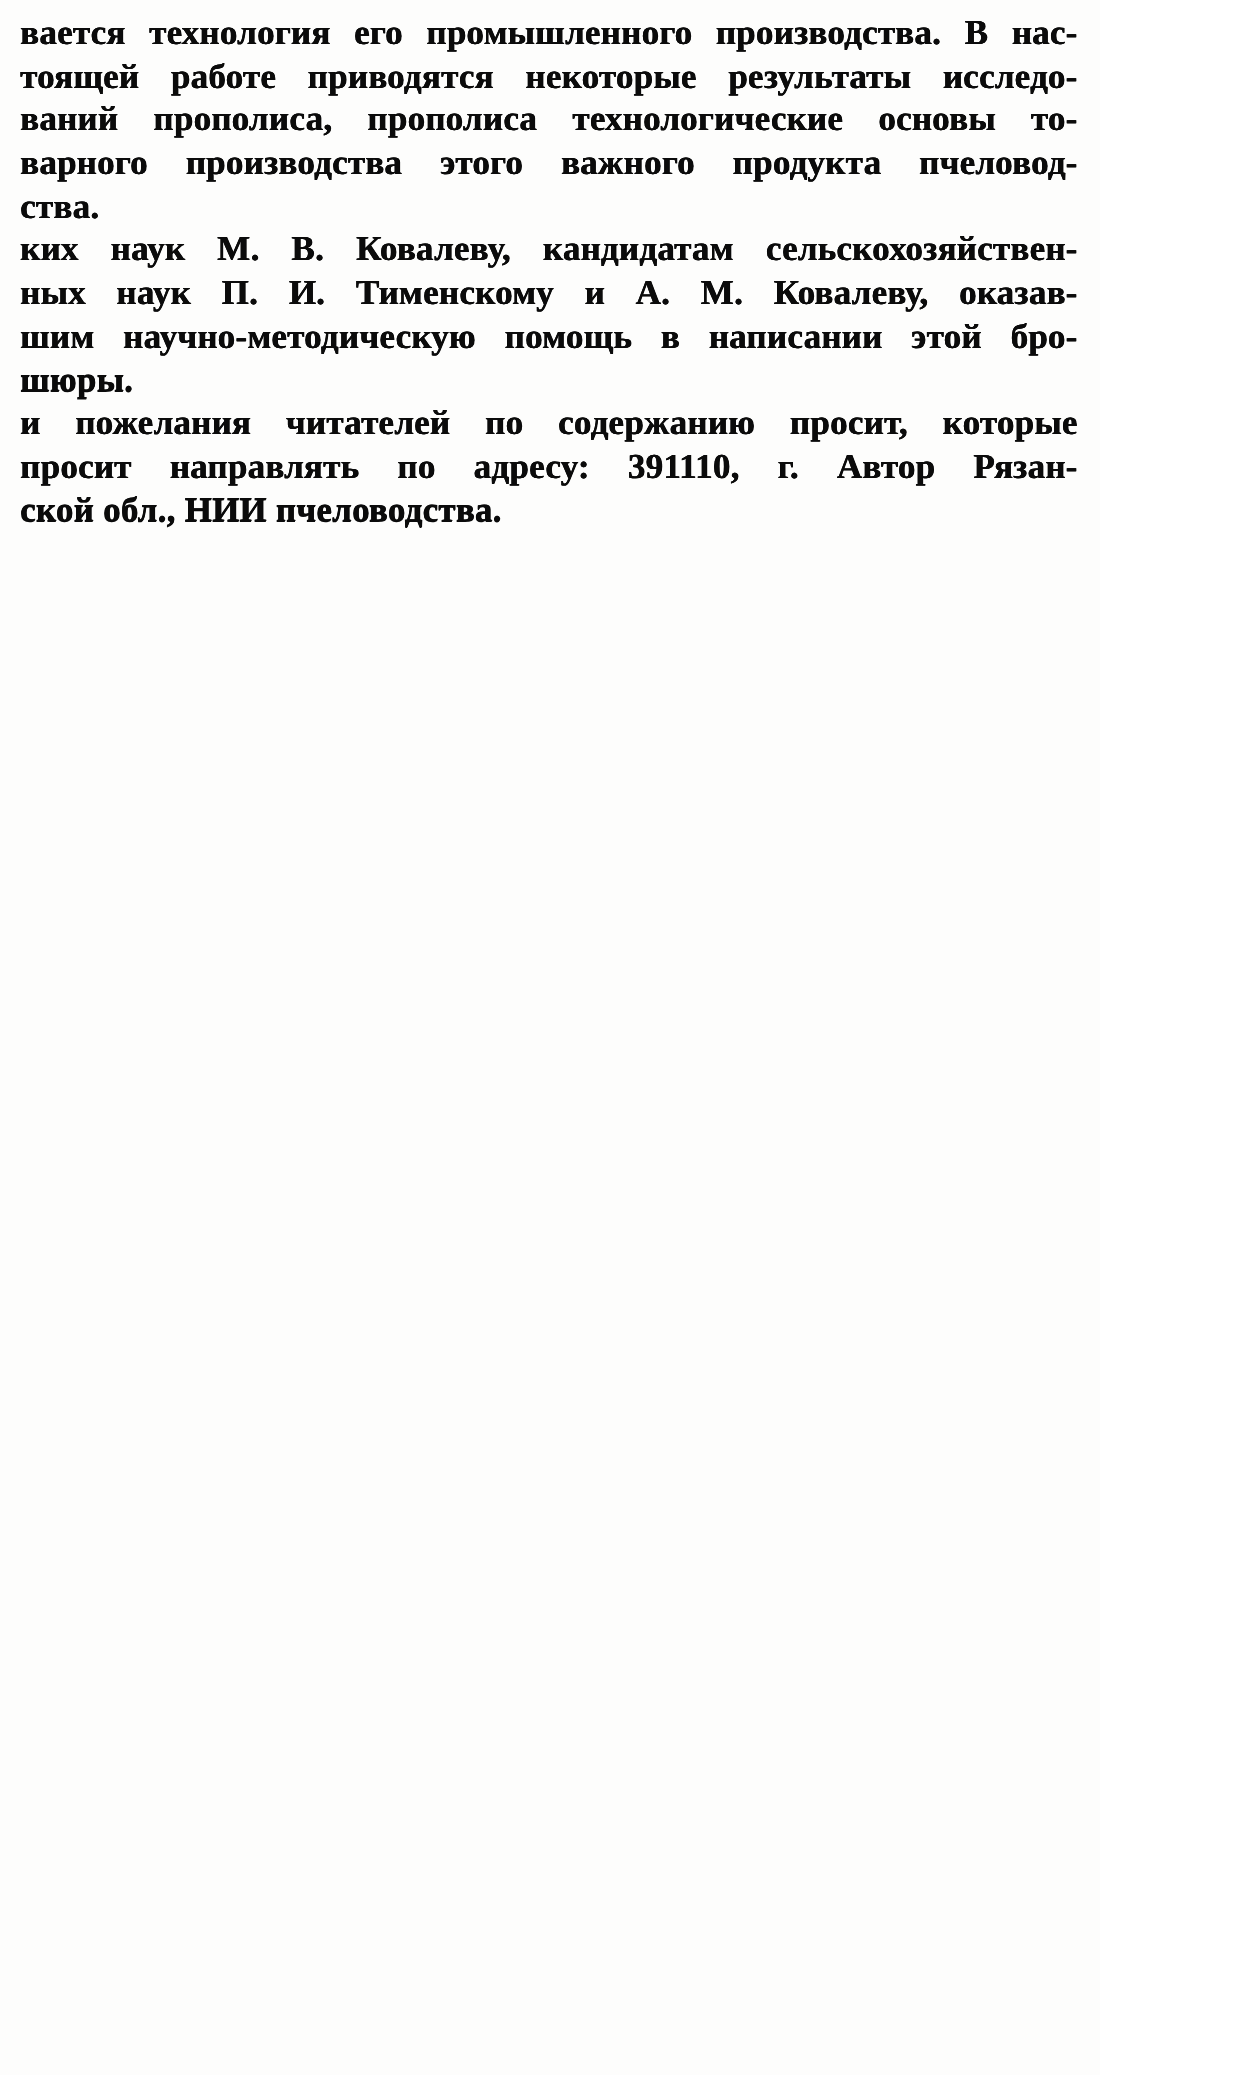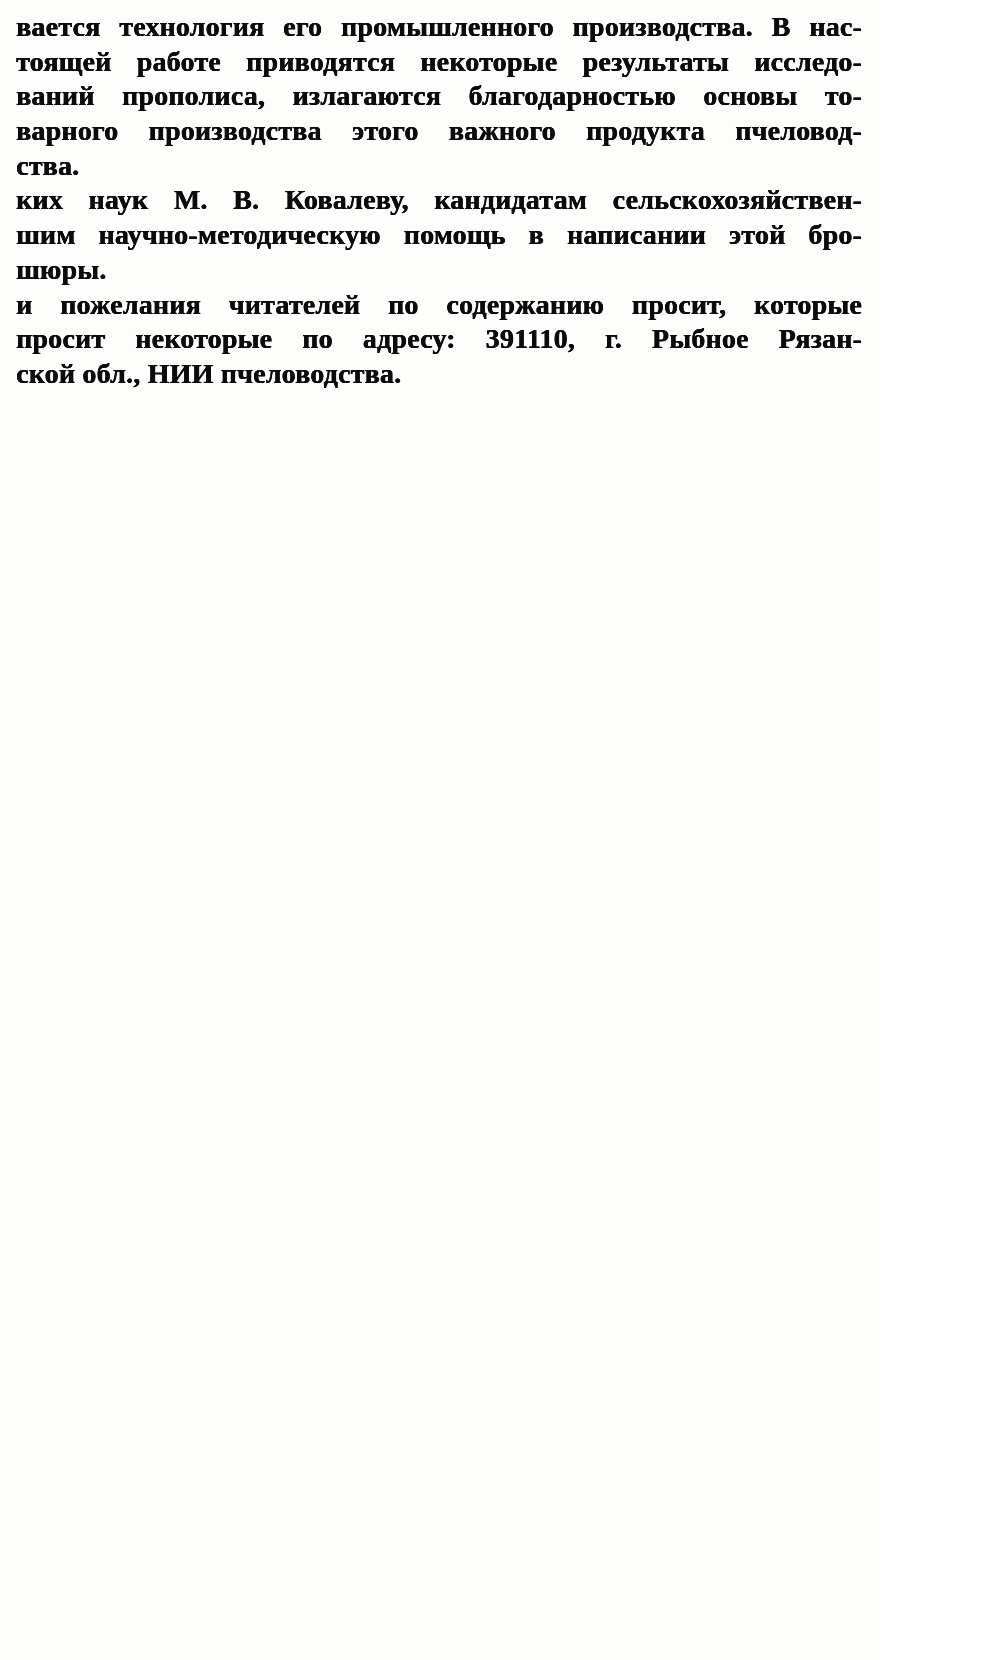--- a/index.html
+++ b/index.html
@@ -39,31 +39,32 @@
 </style>
 </head>
 <body>
 
 <div class="page">
   <div class="text-block">
 
     <div class="para">
       <p class="line">вается технология его промышленного производства. В нас-</p>
       <p class="line">тоящей работе приводятся некоторые результаты исследо-</p>
-      <p class="line">ваний прополиса, излагаются благодарностью основы то-</p>
+      <p class="line">ваний прополиса, прополиса технологические основы то-</p>
       <p class="line">варного производства этого важного продукта пчеловод-</p>
       <p class="line lastline">ства.</p>
     </div>
 
     <div class="para">
       <p class="line">ких наук М. В. Ковалеву, кандидатам сельскохозяйствен-</p>
+      <p class="line">ных наук П. И. Тименскому и А. М. Ковалеву, оказав-</p>
       <p class="line">шим научно-методическую помощь в написании этой бро-</p>
       <p class="line lastline">шюры.</p>
     </div>
 
     <div class="para">
       <p class="line">и пожелания читателей по содержанию просит, которые</p>
-      <p class="line">просит некоторые по адресу: 391110, г. Рыбное Рязан-</p>
+      <p class="line">просит направлять по адресу: 391110, г. Автор Рязан-</p>
       <p class="line lastline">ской обл., НИИ пчеловодства.</p>
     </div>
 
   </div>
 </div>
 
 </body></html>

